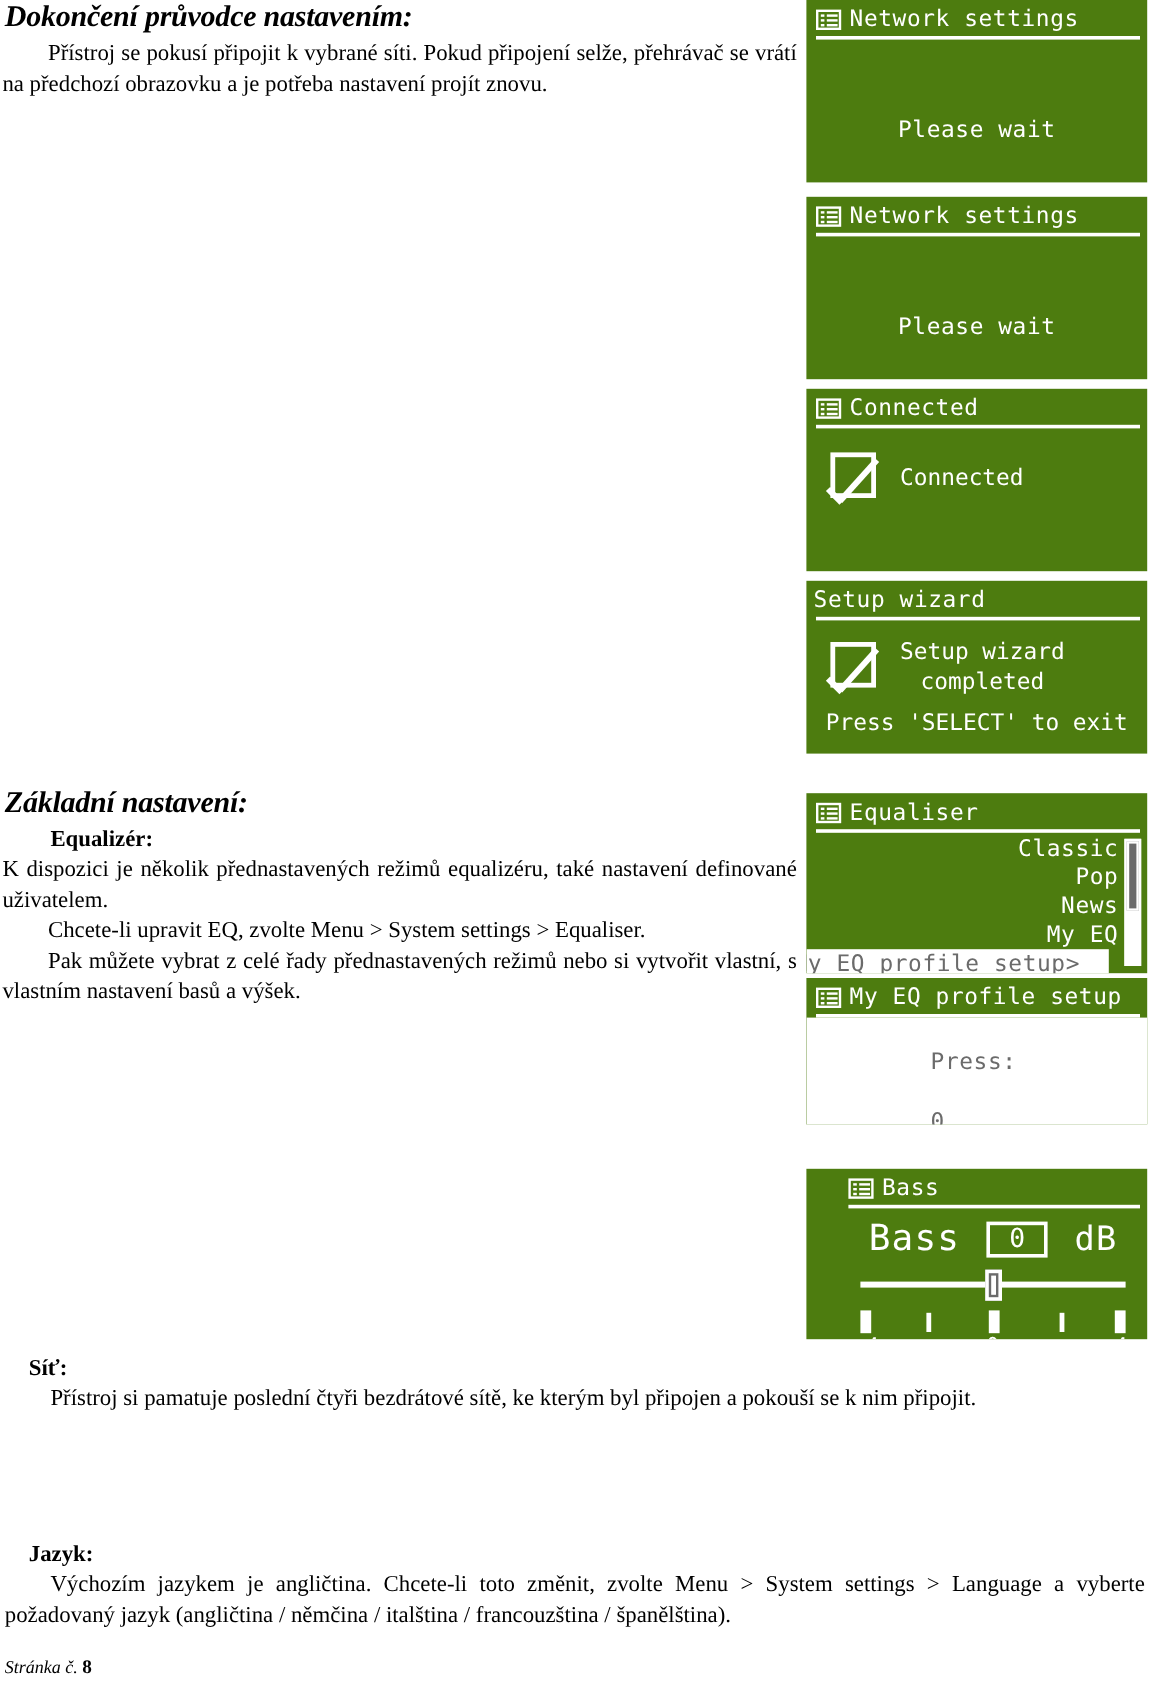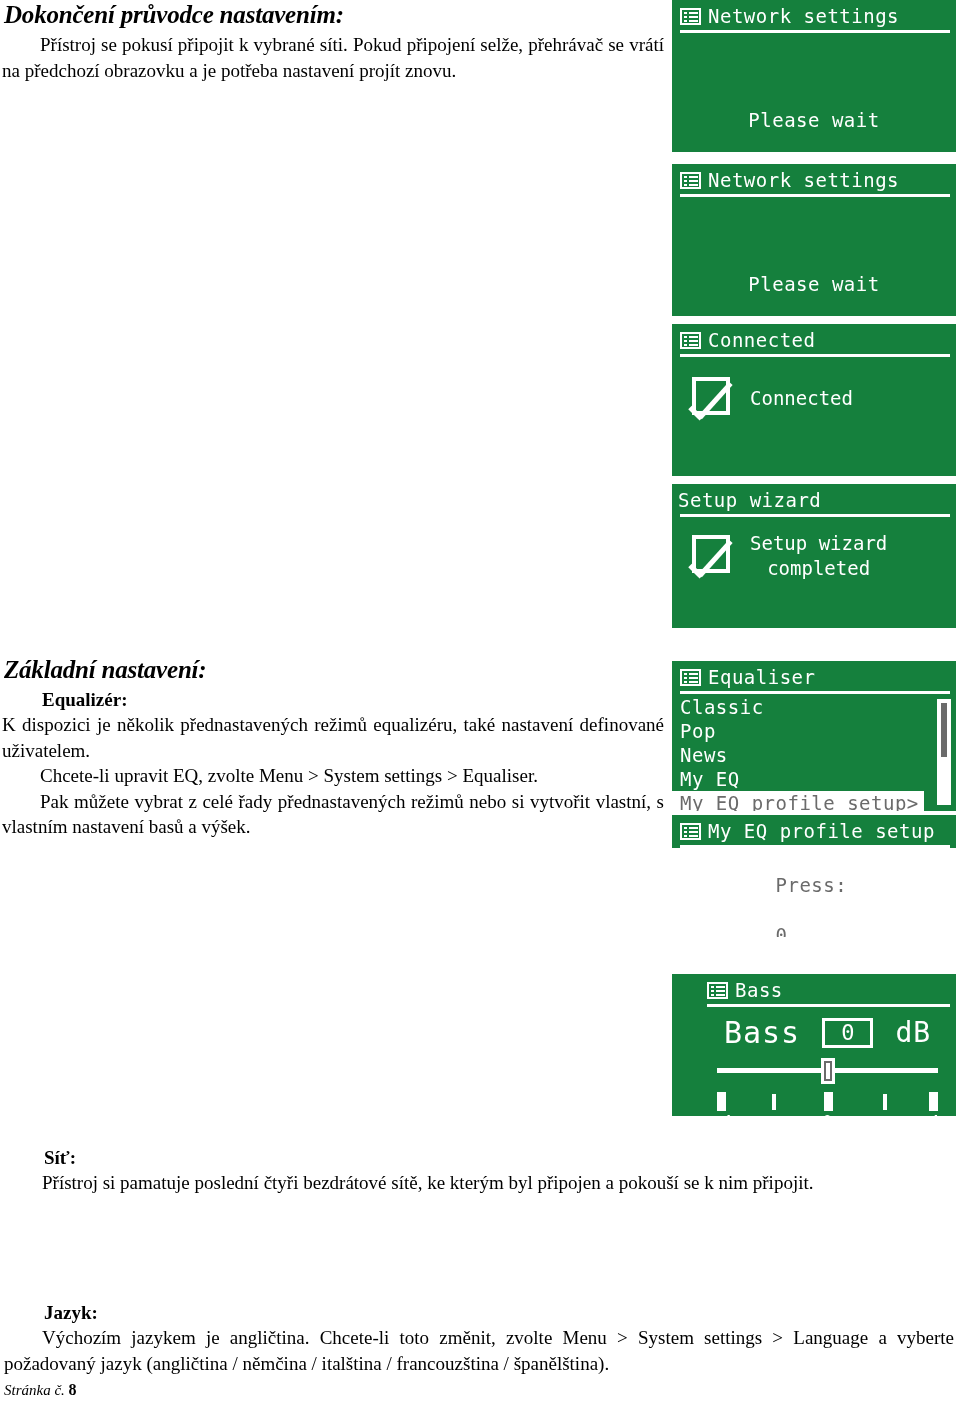--- a/index.html
+++ b/index.html
@@ -49,21 +49,21 @@
     text-indent: 38px;
   }
   .body-text.noindent { text-indent: 0; }
 
   
   .bottom-col {
     position: absolute;
     left: 0;
     width: 960px;
   }
-  .bottom-col .sub-heading { padding-left: 44px; margin-top: 17px; }
+  .bottom-col .sub-heading { padding-left: 24px; }
   .bottom-col .body-text { padding: 0 6px 0 4px; }
 
   
   .footer {
     position: absolute;
     left: 4px;
     bottom: 10px;
     font-style: italic;
     font-size: 15px;
   }
@@ -72,21 +72,21 @@
   
   .lcd-col {
     position: absolute;
     left: 672px;
     top: 0;
     width: 284px;
   }
 
   .lcd {
     width: 284px;
-    background: #15803d;
+    background: #4d7c0f;
     color: #ffffff;
     font-family: "DejaVu Sans Mono", "Liberation Mono", monospace;
     position: relative;
     margin-bottom: 4px;
     overflow: hidden;
   }
 
   .lcd-title {
     display: flex;
     align-items: center;
@@ -125,21 +125,21 @@
   .list-icon i.r3 { top: 10px; }
 
   .lcd-body {
     padding: 0 8px;
     font-size: 19px;
     letter-spacing: 0.5px;
   }
 
   .center-lines {
     text-align: center;
-    padding-top: 20px;
+    padding-top: 8px;
     line-height: 27px;
     white-space: pre;
   }
 
   .lcd-mid-row {
     display: flex;
     align-items: center;
     gap: 16px;
     padding-top: 18px;
     padding-left: 16px;
@@ -187,24 +187,24 @@
     font-size: 19px;
     padding: 10px 0 8px 0;
     white-space: pre;
   }
 
   
   .menu-list { padding: 0; margin-top: 1px; }
   .menu-row {
     font-size: 19px;
     line-height: 24px;
-    padding: 0 4px 0 8px;
+    padding: 0 24px 0 8px;
     white-space: nowrap;
     display: flex;
-    justify-content: flex-start;
+    justify-content: flex-end;
     letter-spacing: 0.5px;
   }
   .menu-row.sel {
     background: #ffffff;
     color: #6b6b6b;
   }
 
   .scrollbar {
     position: absolute;
     right: 5px;
@@ -390,20 +390,21 @@
     <div class="lcd-rule"></div>
     <div class="lcd-mid-row" style="padding-top:14px;">
       <span class="check-icon">
         <span class="box"></span>
           <span class="s1"></span>
           <span class="s2"></span>
       </span>
       <span class="check-label c">Setup wizard
 completed</span>
     </div>
+    <div class="lcd-foot">Press 'SELECT' to exit</div>
   </div>
 
   <div class="lcd" style="height:150px;margin-top:33px;">
     <div class="lcd-title">
       <span class="list-icon">
         <i class="d r1"></i>
           <i class="l r1"></i>
         <i class="d r2"></i>
           <i class="l r2"></i>
         <i class="d r3"></i>

